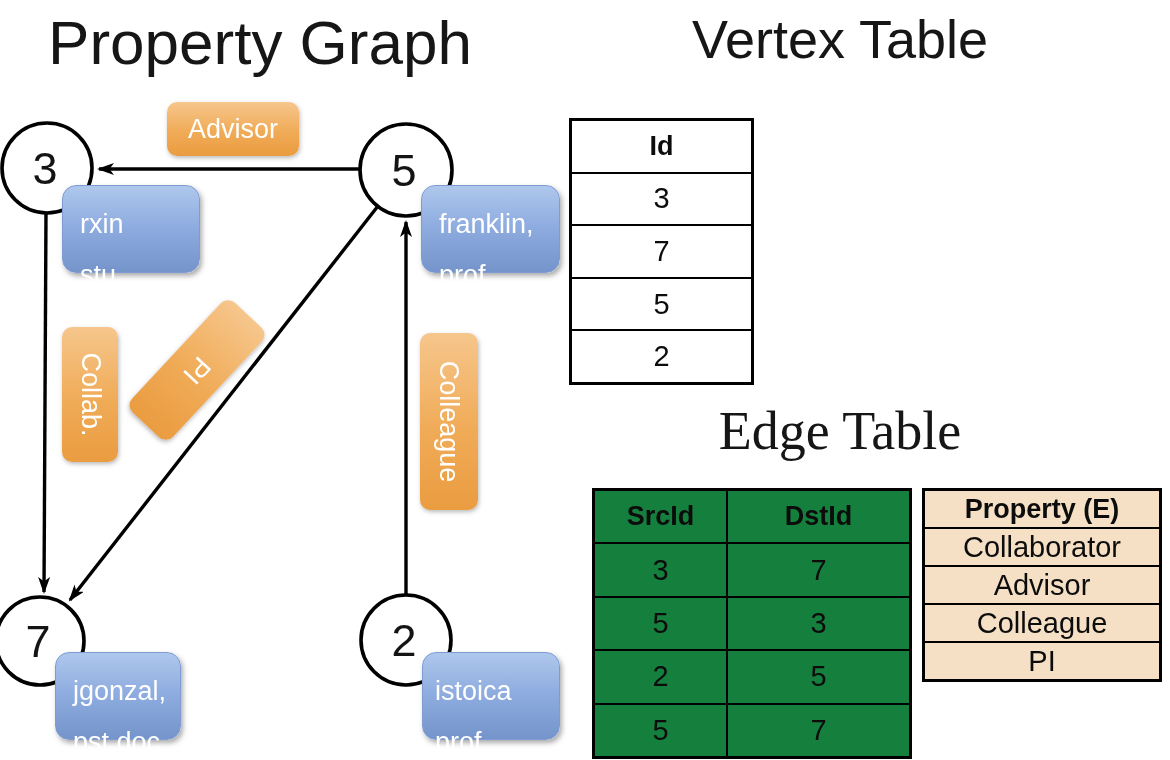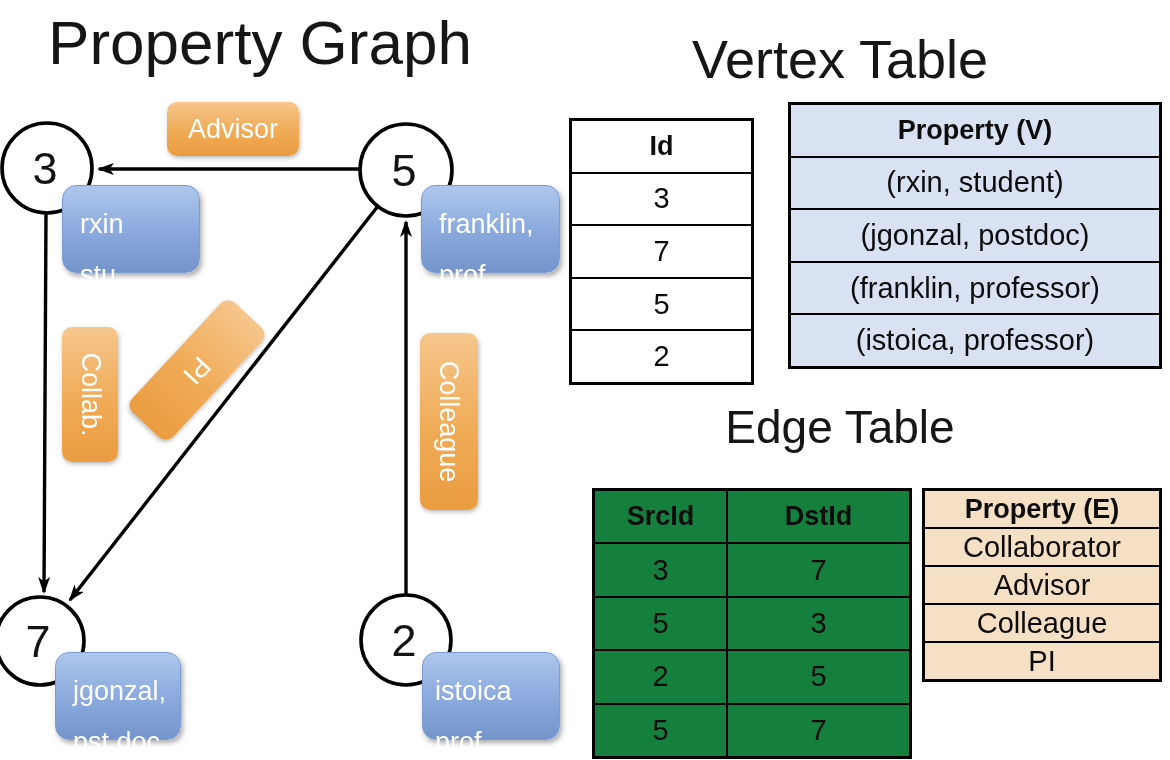--- a/index.html
+++ b/index.html
@@ -6,22 +6,22 @@
   .stage{
     position:relative;width:1170px;height:760px;overflow:hidden;background:#fff;
     font-family:"Liberation Sans", sans-serif;color:#111;
   }
   .abs{position:absolute;}
   .title{
     font-weight:300;letter-spacing:0px;color:#161616;text-align:center;
     line-height:1.0;white-space:nowrap;
   }
   .g-title{left:0;top:12px;width:520px;font-size:62px;}
-  .vt-title{left:585px;top:12px;width:510px;font-size:54px;margin-top:20px;}
-  .et-title{left:585px;top:404px;width:510px;font-size:46px;}
+  .vt-title{left:585px;top:12px;width:510px;font-size:54px;}
+  .et-title{left:585px;top:404px;width:510px;font-size:54px;font-family:Liberation Serif, serif;}
 
   
   .vbox{
     border-radius:14px;color:#fff;font-size:27px;line-height:39px;
     padding:7px 8px 0 17px;box-sizing:border-box;
     background:linear-gradient(180deg,#aec7ec 0%,#8fade0 45%,#7494cb 100%);
     border:1px solid #7e9cd2;
     box-shadow:2px 3px 5px rgba(90,90,90,.5);
   }
   .vbox span{display:block;white-space:nowrap;margin-top:12px;}
@@ -119,27 +119,20 @@
   <div class="abs title vt-title">Vertex Table</div>
 
   <div class="abs tcol" style="left:569px;top:102px;width:185px;height:267px;margin-top:16px;">
     <div class="cell hdr">Id</div>
     <div class="cell">3</div>
     <div class="cell">7</div>
     <div class="cell">5</div>
     <div class="cell">2</div>
   </div>
 
-  <div class="abs tcol fill-v" style="left:788px;top:102px;width:374px;height:267px;">
-    <div class="cell hdr">Property (V)</div>
-    <div class="cell">(rxin, student)</div>
-    <div class="cell">(jgonzal, postdoc)</div>
-    <div class="cell">(franklin, professor)</div>
-    <div class="cell">(istoica, professor)</div>
-  </div>
 
   <div class="abs title et-title">Edge Table</div>
 
   <div class="abs duo" style="left:592px;top:488px;width:320px;height:271px;">
     <div class="row hdr">
       <div class="c">SrcId</div>
       <div class="c c2">DstId</div>
     </div>
     <div class="row">
       <div class="c">3</div>

